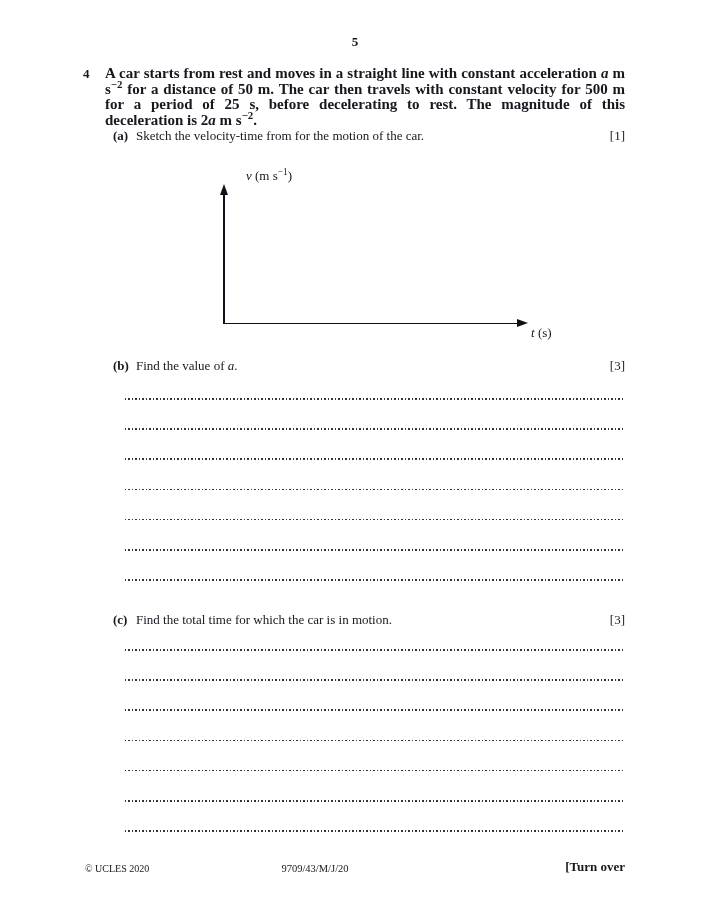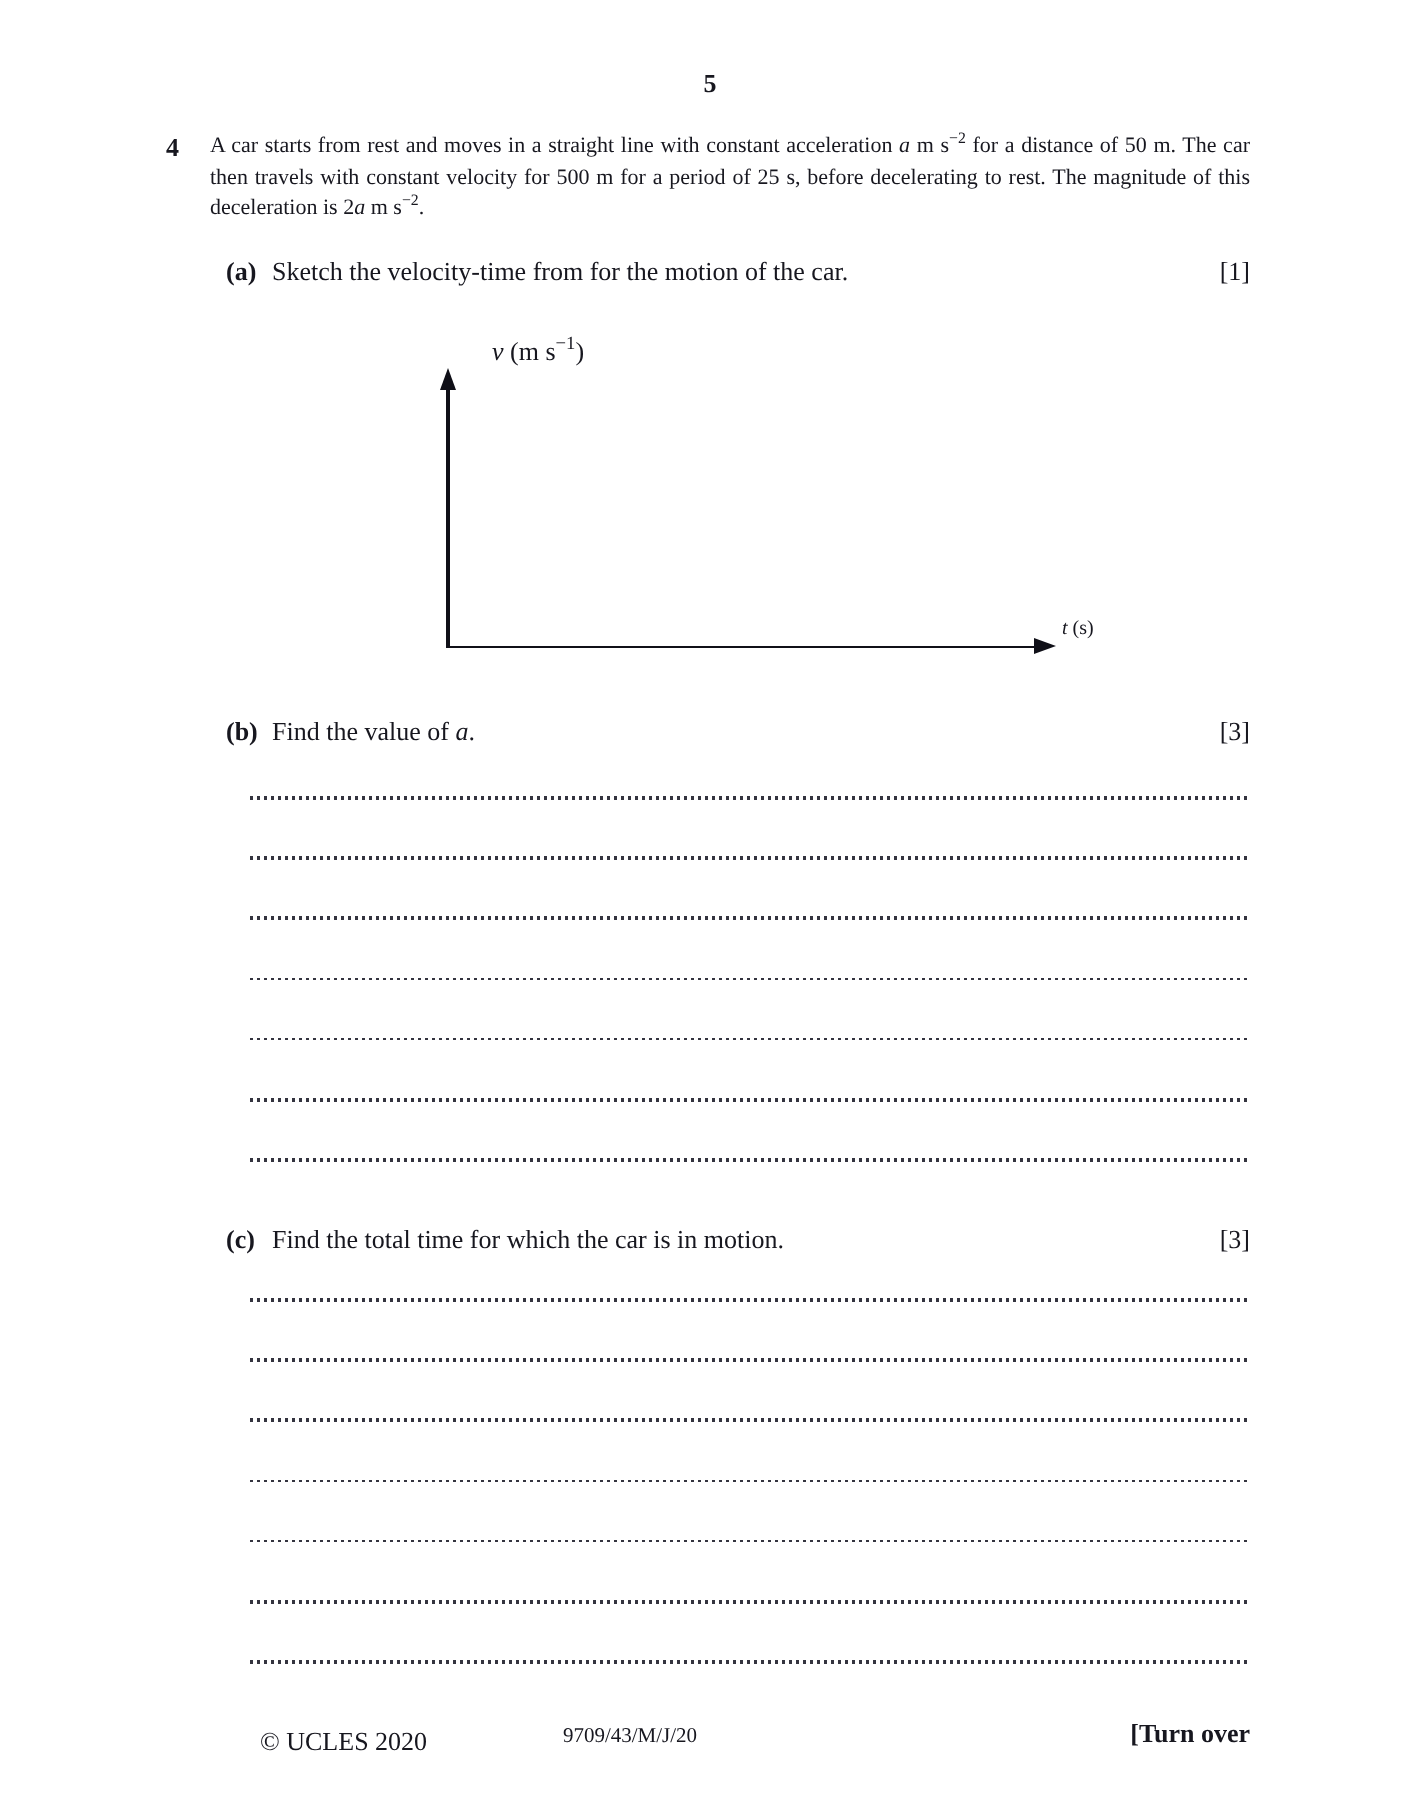--- a/index.html
+++ b/index.html
@@ -7,44 +7,44 @@
     position:relative;width:710px;height:906px;background:#ffffff;
     font-family:"Liberation Serif","DejaVu Serif",serif;color:#17171f;
     overflow:hidden;margin:0 auto;
   }
   .it{font-style:italic;}
   .sup{vertical-align:super;font-size:0.72em;line-height:0;}
   .page-num{position:absolute;top:34px;left:0;width:710px;text-align:center;
     font-size:13px;font-weight:bold;}
   .q-row{position:absolute;left:83px;top:66px;width:542px;display:flex;}
   .q-num{font-weight:bold;width:22px;flex:none;font-size:13px;}
-  .q-body{flex:1;font-size:11px;line-height:15.6px;text-align:justify;}
+  .q-body{flex:1;font-size:15px;line-height:15.6px;text-align:justify;font-weight:bold;}
   .part-row{position:absolute;left:113px;width:512px;display:flex;font-size:13px;}
   .part-label{font-weight:bold;width:23px;flex:none;}
   .part-text{flex:1;}
   .part-marks{flex:none;}
   .row-a{top:128px;}
   .row-b{top:358px;}
   .row-c{top:612px;}
   .v-label{position:absolute;left:198px;top:168px;font-size:13px;margin-left:48px;}
-  .t-label{position:absolute;left:531px;top:309px;font-size:10px;}
+  .t-label{position:absolute;left:531px;top:325px;font-size:13px;}
   .y-axis{position:absolute;left:223px;top:192px;width:1.6px;height:132px;background:#101018;}
   .x-axis{position:absolute;left:223px;top:322.6px;width:296px;height:1.6px;background:#101018;}
   .arrow-up{position:absolute;left:220px;top:184px;width:0;height:0;
     border-left:4.5px solid transparent;border-right:4.5px solid transparent;
     border-bottom:11px solid #101018;}
   .arrow-right{position:absolute;left:517px;top:319px;width:0;height:0;
     border-top:4.5px solid transparent;border-bottom:4.5px solid transparent;
     border-left:11px solid #101018;}
   .ans-lines{position:absolute;left:125px;width:500px;}
   .lines-b{top:398px;}
   .lines-c{top:649px;}
   .ansline{height:1.6px;margin-bottom:28.6px;
     background-image:repeating-linear-gradient(to right,#34343f 0 1.3px,transparent 1.3px 3.5px);}
-  .footer-copy{position:absolute;left:85px;top:863px;font-size:13px;margin-left:45px;}
+  .footer-copy{position:absolute;left:85px;top:863px;font-size:10px;}
   .footer-code{position:absolute;left:0;top:863px;width:630px;text-align:center;font-size:10.5px;}
   .footer-turn{position:absolute;right:85px;top:859px;font-size:13px;font-weight:bold;margin-left:13px;}
 </style>
 </head>
 <body>
 
 <div class="page">
 
   <div class="page-num">5</div>
 

